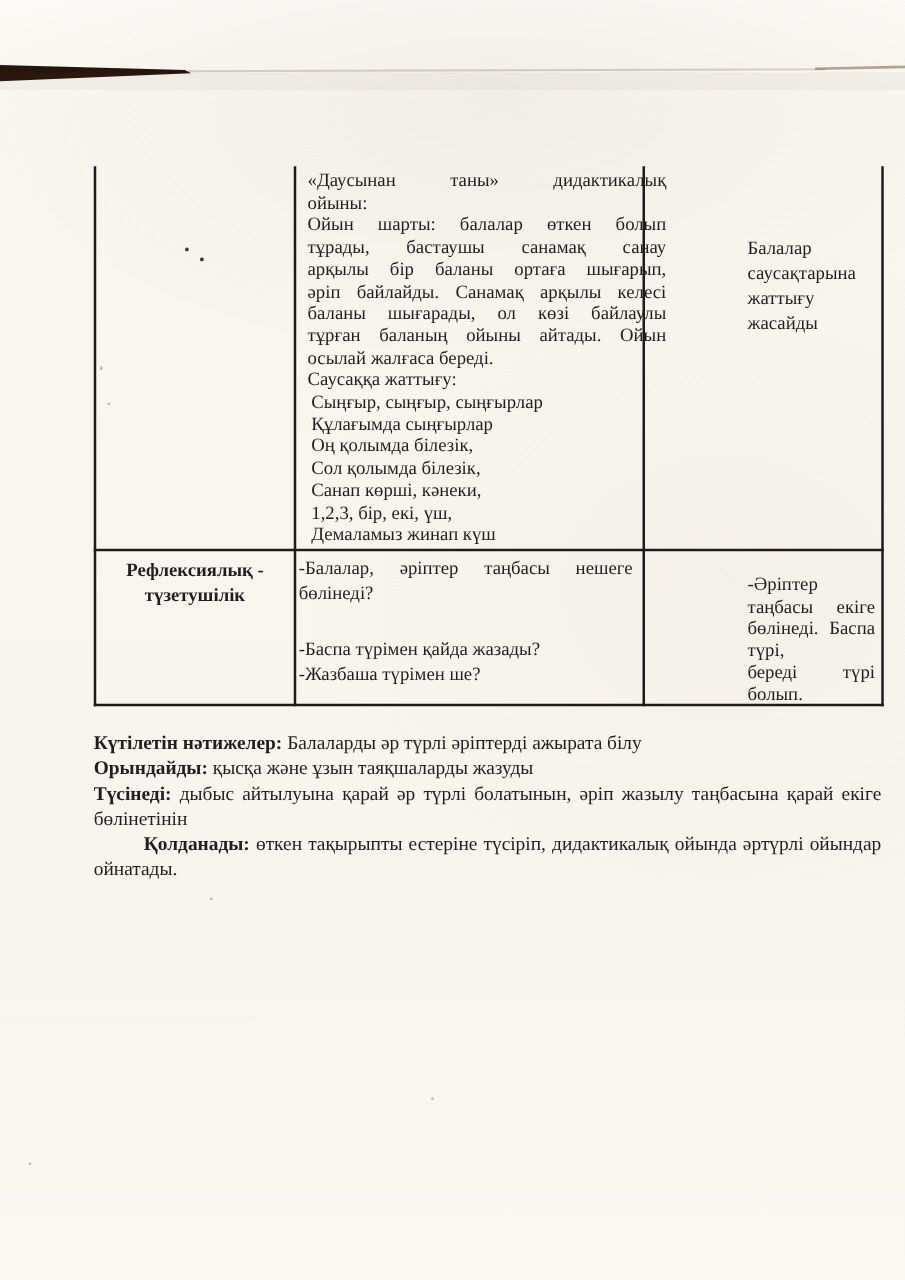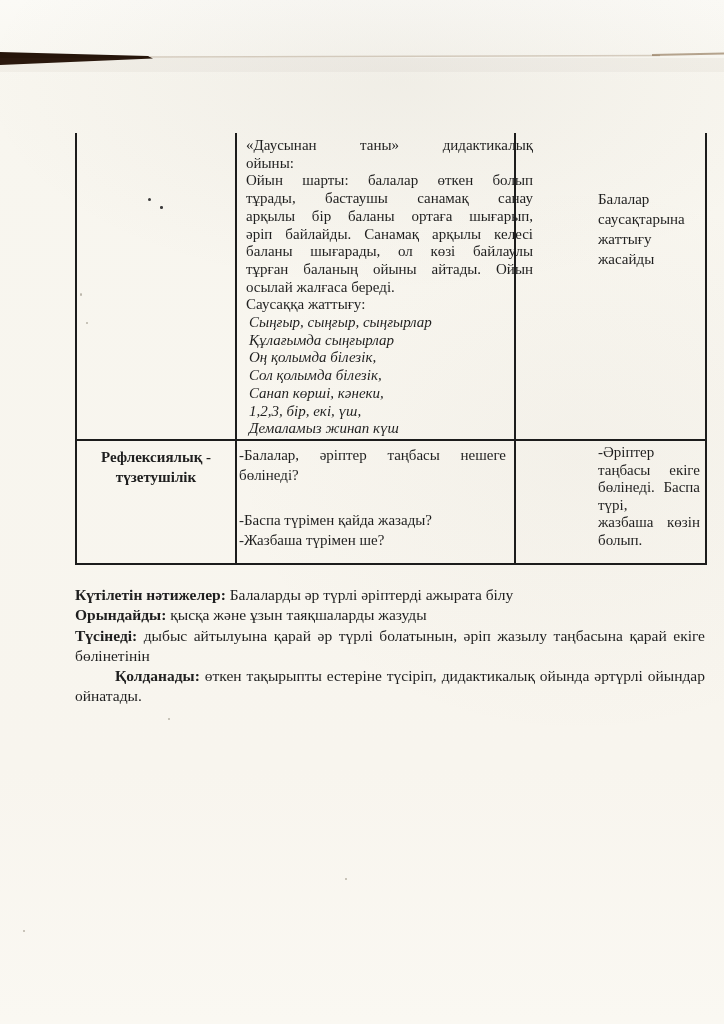--- a/index.html
+++ b/index.html
@@ -23,30 +23,30 @@
   .artifact{position:absolute;pointer-events:none;}
 
   
   .lesson-table{
     position:absolute;left:75px;top:133px;width:632px;height:432px;
   }
   .vline,.hline{position:absolute;background:#1c1c1c;}
   .cell{position:absolute;overflow:hidden;box-sizing:border-box;}
   .line{font-size:15px;line-height:17.7px;text-align:justify;}
   .line.j{text-align:justify;text-align-last:justify;}
-  .poem{padding-left:3px;font-style:italic;}
+  .poem{padding-left:3px;}
 
   .cell-r1c2{left:162px;top:0;width:304px;height:306px;padding:4px 8px 0 9px;}
   .cell-r1c3{left:516px;top:0;width:114px;height:306px;padding:56px 5px 0 7px;}
   .cell-r1c3 .line{line-height:20px;}
   .cell-r2c1{left:2px;top:308px;width:158px;height:154px;padding-top:6px;text-align:center;font-weight:bold;font-size:15.5px;}
   .cell-r2c1 .line{line-height:20px;text-align:center;}
   .cell-r2c2{left:162px;top:308px;width:277px;height:122px;padding:5px 8px 0 2px;}
   .cell-r2c2 .line{line-height:19.5px;}
-  .cell-r2c3{left:516px;top:292px;width:114px;height:122px;padding:19px 5px 0 7px;}
+  .cell-r2c3{left:516px;top:308px;width:114px;height:122px;padding:19px 5px 0 7px;}
   .cell-r2c3 .line{line-height:17.6px;}
   .spacer{height:26px;}
 
   
   .footer-block{
     position:absolute;left:75px;top:585px;width:630px;
     font-size:15.5px;line-height:20.3px;
   }
   .footer-para{text-align:justify;margin:0;}
   .footer-para .lead{font-weight:bold;}
@@ -110,21 +110,21 @@
     <div class="line j">-Балалар, әріптер таңбасы нешеге</div>
     <div class="line">бөлінеді?</div>
     <div class="spacer"></div>
     <div class="line">-Баспа түрімен қайда жазады?</div>
     <div class="line">-Жазбаша түрімен ше?</div>
   </div>
 
   <div class="cell cell-r2c3">
     <div class="line j">-Әріптер таңбасы екіге</div>
     <div class="line j">бөлінеді. Баспа түрі,</div>
-    <div class="line">жазбаша көзін болып.</div>
+    <div class="line">береді түрі болып.</div>
     <div class="line j">-Баспа түрімен кітап,</div>
 
   </div>
 </div>
 
 <div class="footer-block">
   <p class="footer-para"><span class="lead">Күтілетін  нәтижелер:</span> <span>Балаларды әр түрлі әріптерді ажырата білу</span></p>
   <p class="footer-para"><span class="lead">Орындайды:</span> <span>қысқа және ұзын таяқшаларды жазуды</span></p>
   <p class="footer-para"><span class="lead">Түсінеді:</span> <span>дыбыс айтылуына қарай әр түрлі болатынын, әріп жазылу таңбасына қарай екіге бөлінетінін</span></p>
   <p class="footer-para indented"><span class="lead">Қолданады:</span> <span>өткен тақырыпты естеріне түсіріп, дидактикалық ойында әртүрлі ойындар ойнатады.</span></p>

